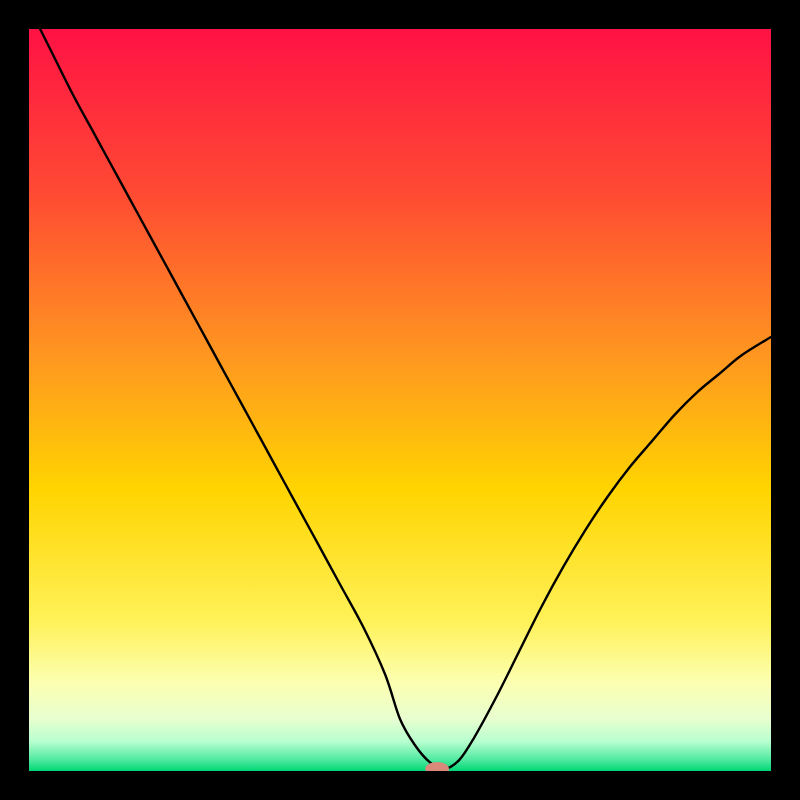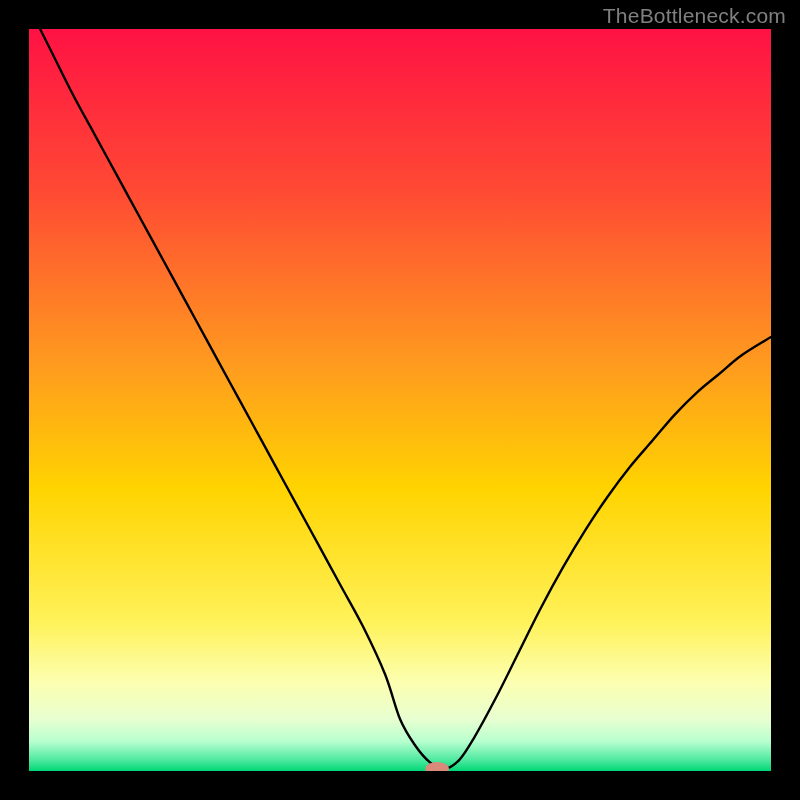--- a/index.html
+++ b/index.html
@@ -38,21 +38,20 @@
   .plot svg {
     display: block;
     width: 742px;
     height: 742px;
   }
 </style>
 </head>
 <body>
 
 <div class="frame">
-  <div class="watermark">TheBottleneck.com</div>
 
   <div class="plot">
     <svg viewBox="0 0 742 742" preserveAspectRatio="none">
       <defs>
         <linearGradient id="bg-grad" x1="0" y1="0" x2="0" y2="1">
           <stop offset="0%" stop-color="#ff1244"></stop>
           <stop offset="22%" stop-color="#ff4a33"></stop>
           <stop offset="45%" stop-color="#ff9a1f"></stop>
           <stop offset="62%" stop-color="#ffd400"></stop>
           <stop offset="80%" stop-color="#fff25a"></stop>

